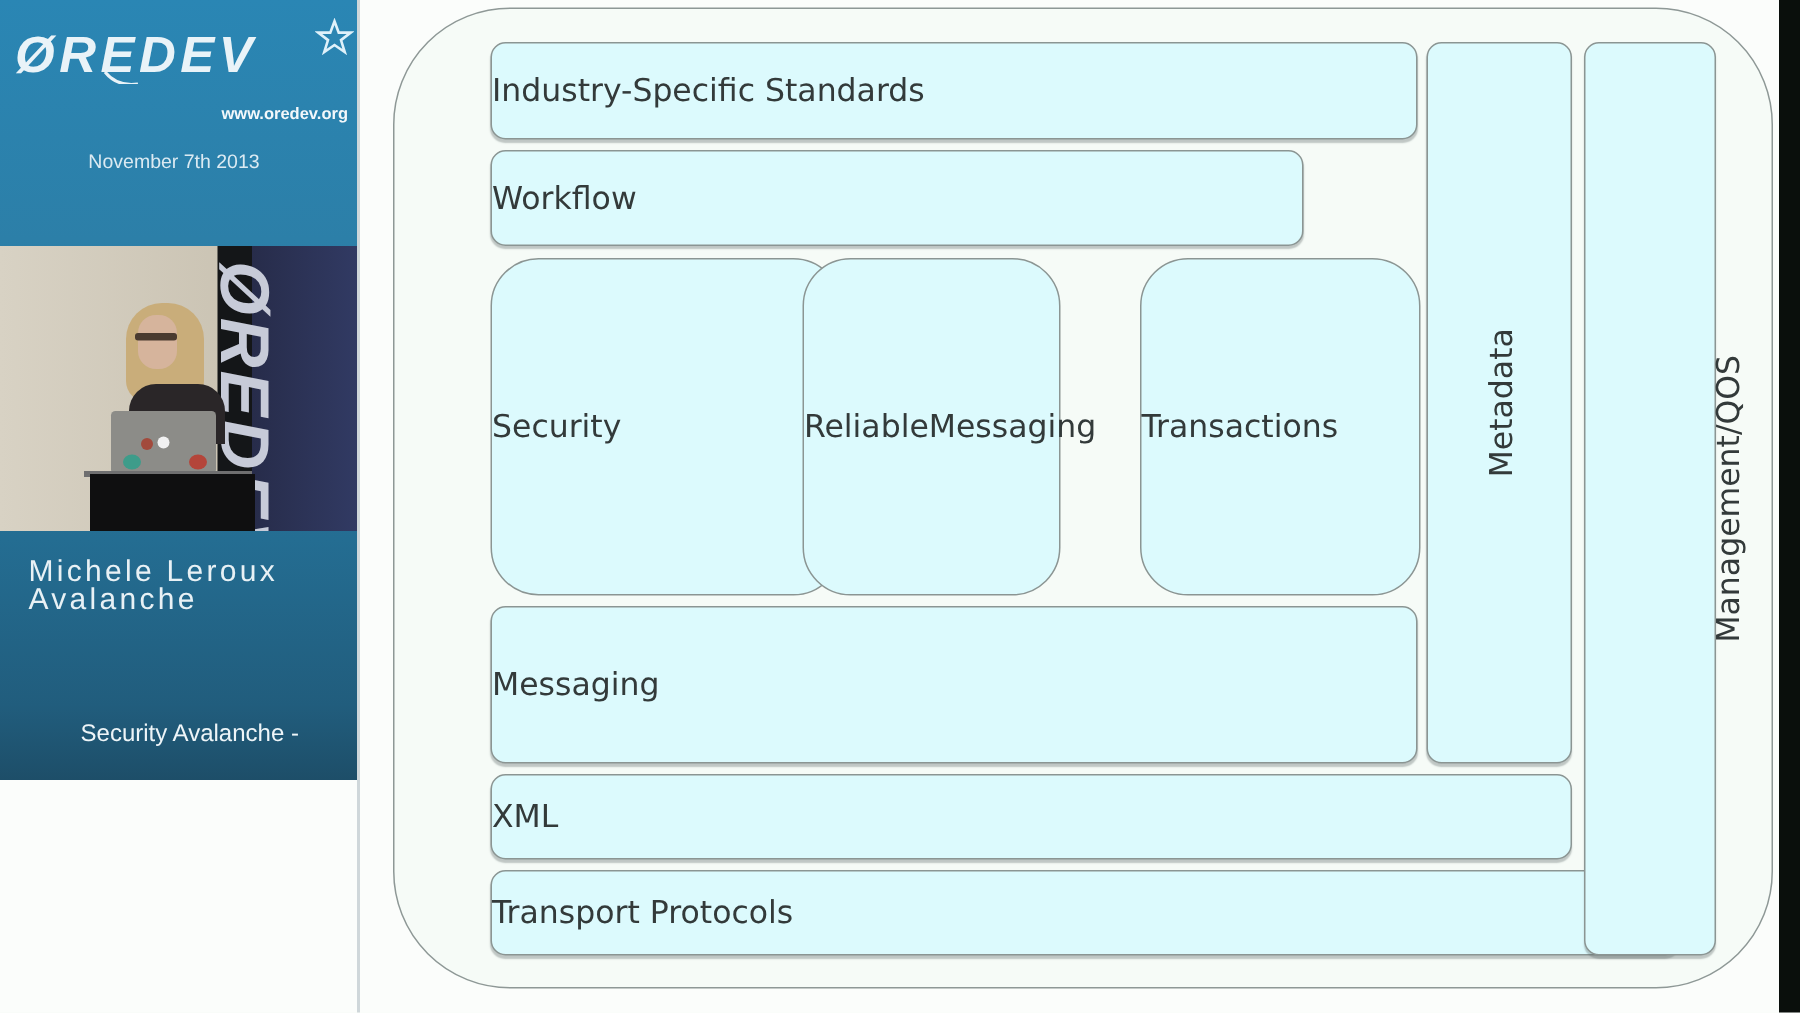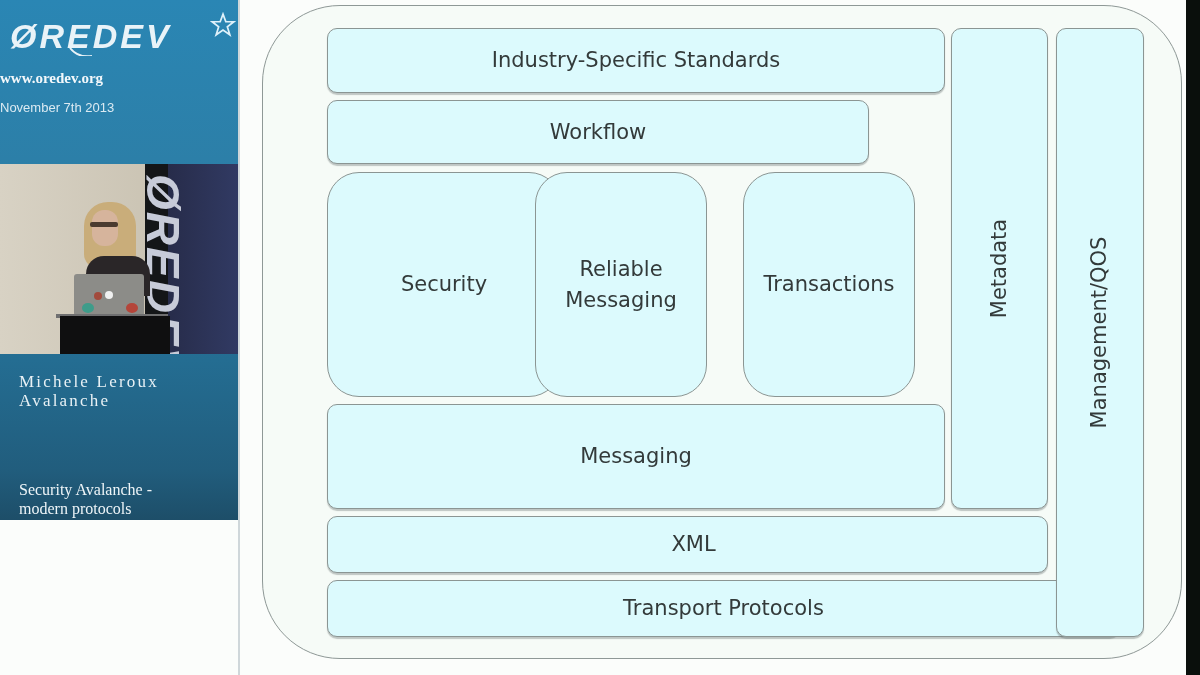--- a/index.html
+++ b/index.html
@@ -4,51 +4,51 @@
 <style>
   html, body { margin: 0; padding: 0; }
   body { width: 1200px; height: 675px; position: relative; overflow: hidden; background: #fbfdfb; font-family: "DejaVu Sans", sans-serif; }
 
   
   .sidebar { position: absolute; left: 0; top: 0; width: 238px; height: 520px;
     background: linear-gradient(to bottom, #2a86b4 0px, #2c7fa8 160px, #246d92 360px, #215d7d 470px, #1a4258 560px, #0e1a22 640px, #060a0e 675px); }
   .sidebar-edge { position: absolute; left: 238px; top: 0; width: 2px; height: 675px; background: #cfd7da; }
   .logo { position: absolute; left: 8px; top: 16px; width: 200px; height: 40px; }
   .star { position: absolute; left: 210px; top: 12px; width: 26px; height: 26px; }
-  .url { position: absolute; left: 0; width: 232px; top: 70px; text-align: left; color: #f3f8fb; font-weight: bold; font-size: 15px; font-family: Liberation Serif, serif; }
-  .date { position: absolute; left: 0; width: 232px; top: 100px; text-align: left; color: #dbeaf2; font-size: 13px; font-family: "Liberation Sans", sans-serif; }
+  .url { position: absolute; left: 0; width: 232px; top: 70px; text-align: right; color: #f3f8fb; font-weight: bold; font-size: 11px; font-family: Liberation Sans, sans-serif; }
+  .date { position: absolute; left: 0; width: 232px; top: 100px; text-align: center; color: #dbeaf2; font-size: 13px; font-family: "Liberation Sans", sans-serif; }
 
   .video { position: absolute; left: 0; top: 164px; width: 238px; height: 190px; overflow: hidden; background: #cfc8b8; }
   .video .wall { position: absolute; left: 0; top: 0; width: 150px; height: 190px; background: linear-gradient(to right, #d8d2c4, #cbc4b4); }
   .video .pillar { position: absolute; left: 145px; top: 0; width: 25px; height: 190px; background: #141618; }
   .video .banner { position: absolute; left: 168px; top: 0; width: 70px; height: 190px; background: linear-gradient(to right, #272c4a, #313a63); }
   .video .banner-text { position: absolute; left: 190px; top: 10px; color: #c7cbd8; font-size: 46px; font-weight: bold; font-style: italic; transform: rotate(90deg); transform-origin: left top; letter-spacing: 2px; white-space: nowrap; font-family: "Liberation Sans", sans-serif; }
   .video .hair { position: absolute; left: 84px; top: 38px; width: 52px; height: 66px; border-radius: 24px 24px 14px 14px; background: #c9ad7a; }
   .video .face { position: absolute; left: 92px; top: 46px; width: 26px; height: 36px; border-radius: 12px; background: #d6b49c; }
   .video .glasses { position: absolute; left: 90px; top: 58px; width: 28px; height: 5px; background: #4a3b30; border-radius: 2px; }
   .video .body { position: absolute; left: 86px; top: 92px; width: 64px; height: 40px; border-radius: 18px 18px 0 0; background: #2a2628; }
   .video .laptop { position: absolute; left: 74px; top: 110px; width: 70px; height: 42px; background: #8c8c88; border-radius: 3px; }
   .video .apple { position: absolute; left: 105px; top: 127px; width: 8px; height: 8px; border-radius: 50%; background: #f1f1f1; }
   .video .sticker1 { position: absolute; left: 82px; top: 139px; width: 12px; height: 10px; border-radius: 50%; background: #3e9c8a; }
   .video .sticker2 { position: absolute; left: 126px; top: 139px; width: 12px; height: 10px; border-radius: 50%; background: #b4453a; }
   .video .sticker3 { position: absolute; left: 94px; top: 128px; width: 8px; height: 8px; border-radius: 50%; background: #a24a3c; }
   .video .podium { position: absolute; left: 60px; top: 152px; width: 110px; height: 38px; background: #0f0f10; }
   .video .podium-top { position: absolute; left: 56px; top: 150px; width: 112px; height: 4px; background: #6f6f70; }
 
-  .speaker { position: absolute; left: 19px; top: 372px; color: #e8f1f5; font-size: 17px; letter-spacing: 2.2px; line-height: 19px; font-family: Liberation Serif, serif; }
-  .talk { position: absolute; left: 19px; top: 480px; width: 215px; color: #eef5f8; font-size: 16px; line-height: 19px; font-family: Liberation Serif, serif; }
+  .speaker { position: absolute; left: 19px; top: 372px; color: #e8f1f5; font-size: 20px; letter-spacing: 2.2px; line-height: 19px; font-family: Liberation Sans, sans-serif; }
+  .talk { position: absolute; left: 19px; top: 480px; width: 215px; color: #eef5f8; font-size: 16px; line-height: 19px; font-family: Liberation Sans, sans-serif; text-align: center; }
 
   
   .dark-strip { position: absolute; left: 1186px; top: 0; width: 14px; height: 675px; background: #0a0f0c; }
 
   
   .slide { position: absolute; left: 240px; top: 0; width: 946px; height: 675px; background: #fbfdfb; }
   .outer { position: absolute; left: 262px; top: 5px; width: 920px; height: 654px; border: 1.5px solid #8e9896; border-radius: 78px; background: #f6fbf7; box-sizing: border-box; }
   .box { position: absolute; box-sizing: border-box; background: #dcfafd; border: 1.5px solid #8b9593; border-radius: 10px;
-    box-shadow: 0 2px 1px rgba(90,100,100,0.35); display: flex; align-items: center; justify-content: center; text-align: center;
+    box-shadow: 0 2px 1px rgba(90,100,100,0.35); display: flex; align-items: center; text-align: center;
     color: #333a3a; font-size: 21px; font-family: "DejaVu Sans", sans-serif; line-height: 31px; }
   .box.big { border-radius: 32px; box-shadow: none; }
   .vlabel { transform: rotate(-90deg); white-space: nowrap; }
 </style>
 </head>
 <body>
 
 <div class="sidebar">
   <svg class="logo" viewBox="0 0 200 40">
     <text x="2" y="32" fill="#e9f3f8" font-size="34" font-style="italic" font-weight="bold" letter-spacing="3" font-family="Liberation Sans, sans-serif">ØREDEV</text>
@@ -77,48 +77,47 @@
     <div class="podium-top"></div>
     <div class="podium"></div>
   </div>
 
   <div class="speaker">
     <div>Michele Leroux</div>
     <div>Avalanche</div>
   </div>
   <div class="talk">
     <div>Security Avalanche -</div>
-    <div>modern protocols</div>
   </div>
 </div>
 <div class="sidebar-edge"></div>
 
 <div class="slide"></div>
 <div class="outer"></div>
 
 <div class="box" style="left:327px;top:28px;width:618px;height:65px;">
   <span>Industry-Specific Standards</span>
 </div>
 <div class="box" style="left:327px;top:100px;width:542px;height:64px;">
   <span>Workflow</span>
 </div>
 <div class="box big" style="left:327px;top:172px;width:234px;height:225px;">
   <span>Security</span>
 </div>
-<div class="box big" style="left:535px;top:172px;width:172px;height:225px;flex-direction:column;">
+<div class="box big" style="left:535px;top:172px;width:172px;height:225px;">
   <span>Reliable</span>
   <span>Messaging</span>
 </div>
-<div class="box big" style="left:743px;top:172px;width:172px;height:225px;">
+<div class="box big" style="left:760px;top:172px;width:187px;height:225px;">
   <span>Transactions</span>
 </div>
 <div class="box" style="left:327px;top:404px;width:618px;height:105px;">
   <span>Messaging</span>
 </div>
-<div class="box" style="left:327px;top:516px;width:721px;height:57px;padding-left:12px;">
+<div class="box" style="left:327px;top:516px;width:721px;height:57px;">
   <span>XML</span>
 </div>
 <div class="box" style="left:327px;top:580px;width:793px;height:57px;">
   <span>Transport Protocols</span>
 </div>
 <div class="box" style="left:951px;top:28px;width:97px;height:481px;">
   <span class="vlabel">Metadata</span>
 </div>
 <div class="box" style="left:1056px;top:28px;width:88px;height:609px;">
   <span class="vlabel">Management/QOS</span>

